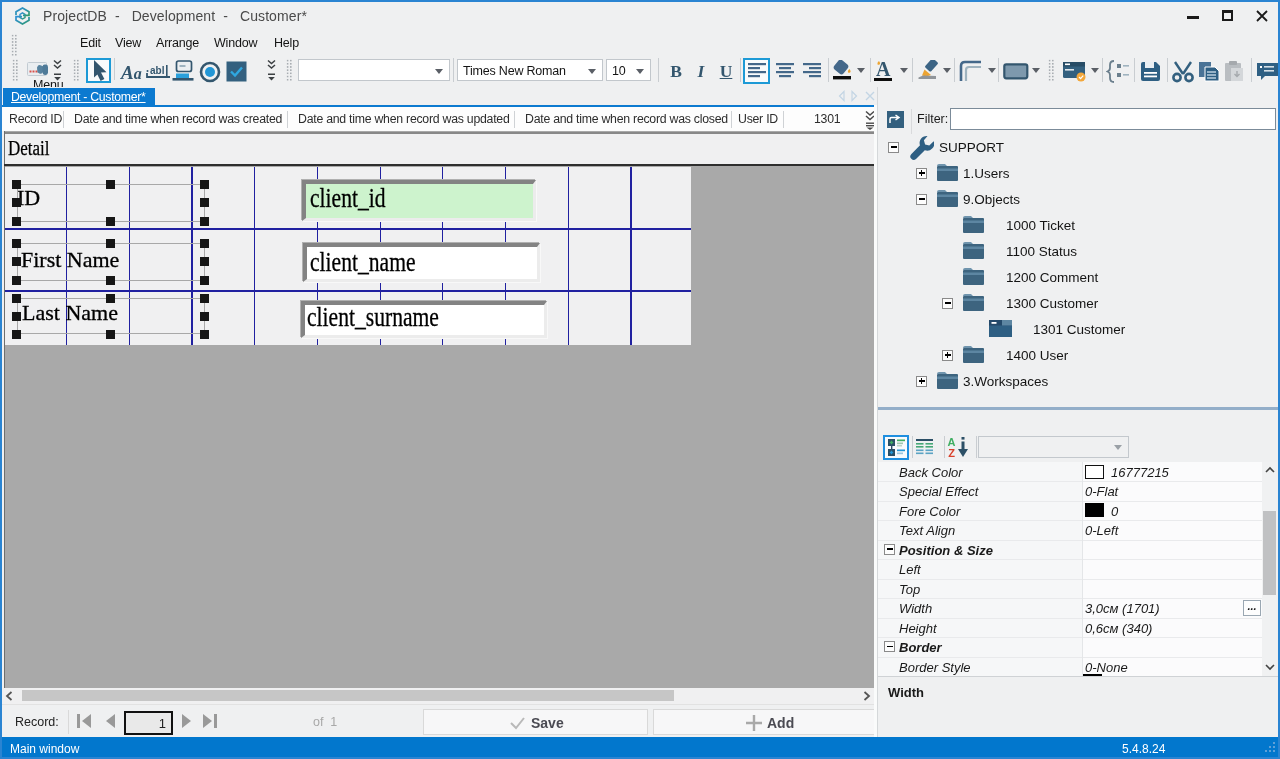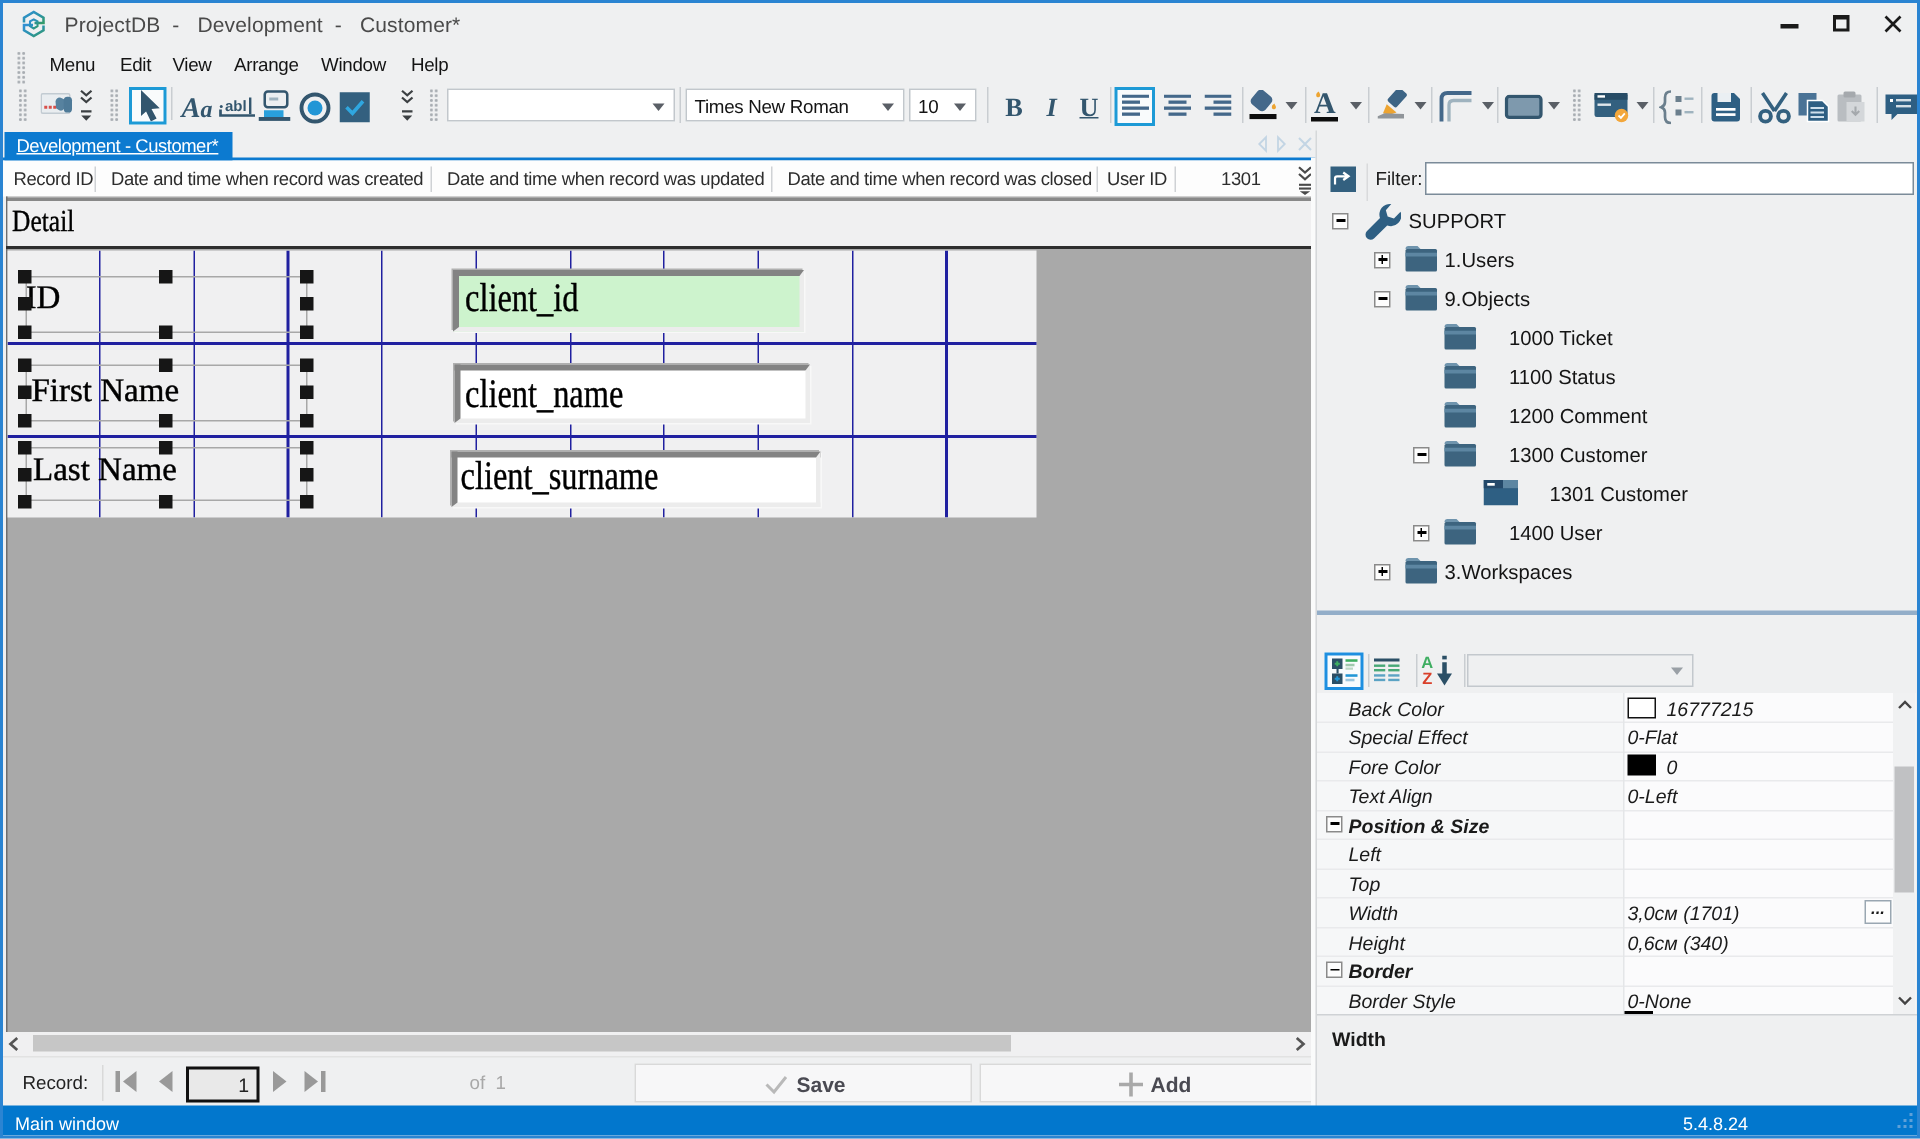--- a/index.html
+++ b/index.html
@@ -95,21 +95,21 @@
     </defs>
  <g fill="none" stroke="url(#lg1)" stroke-width="1.7">
   <path d="M2 9 V5.8 L8.5 2 L15 5.8 V9.3 H9"></path>
   <path d="M15 11 v3.2 L8.5 18 L2 14.2 V10.7 H8"></path>
   <path d="M8.5 6.9 L11 8.3 V11.5 L8.5 13 L6 11.5 V8.3 Z" stroke-width="1.4"></path>
  </g>
 </svg>
 
 <div class="abs" id="menubar">
   <div class="grip" style="left:9px; top:4px;"></div>
-  <span class="mi" style="left:31px;">Menu</span>
+  <span class="mi" style="left:31px;margin-top:42px;">Menu</span>
   <span class="mi" style="left:78px;">Edit</span>
   <span class="mi" style="left:113px;">View</span>
   <span class="mi" style="left:154px;">Arrange</span>
   <span class="mi" style="left:212px;">Window</span>
   <span class="mi" style="left:272px;">Help</span>
 </div>
 
 <div class="abs" id="toolbar">
   <div class="grip" style="left:10px;"></div>
 

